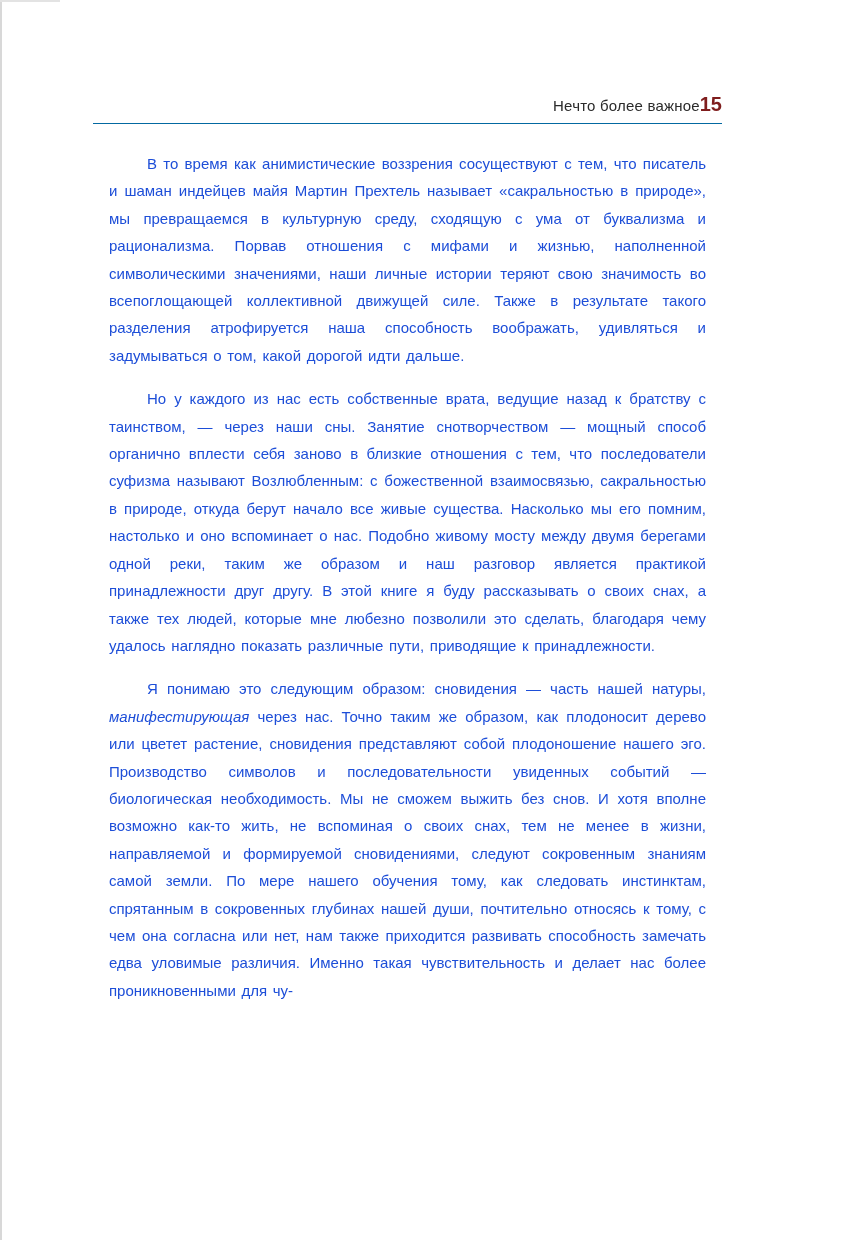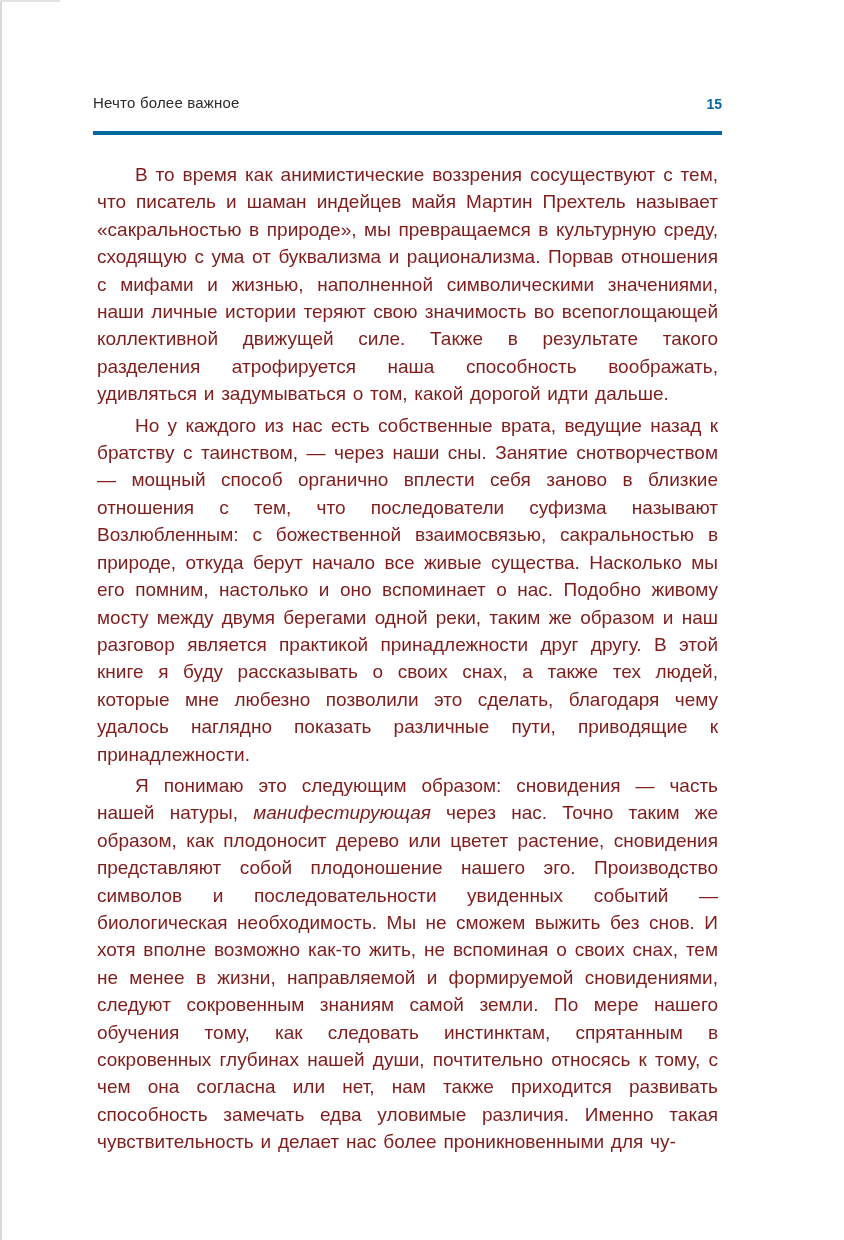--- a/index.html
+++ b/index.html
@@ -32,46 +32,46 @@
     background: #e3e3e3;
   }
   .page {
     box-sizing: border-box;
     width: 844px;
     height: 1240px;
     padding: 94px 122px 40px 93px;
   }
   .page-header {
     display: flex;
-    justify-content: space-between;
+    justify-content: flex-end;
     align-items: flex-end;
-    border-bottom: 4px solid #0369a1;
-    padding-bottom: 20px;
+    border-bottom: 1px solid #0369a1;
+    padding-bottom: 9px;
   }
   .running-head {
     font-size: 15px;
     color: #2a2a2a;
     letter-spacing: 0.2px;
   }
   .page-number {
-    font-size: 14px;
+    font-size: 20px;
     font-weight: bold;
-    color: #0369a1;
+    color: #7f1d1d;
     line-height: 1;
   }
   .body-text {
     margin-top: 26px;
   }
   .body-text p {
-    margin: 4px;
-    font-size: 19px;
+    margin: 16px;
+    font-size: 15px;
     line-height: 27.4px;
     text-align: justify;
     text-indent: 38px;
-    color: #7f1d1d;
+    color: #1d4ed8;
     word-spacing: 1.5px;
   }
   .body-text em {
   }
 </style>
 </head>
 <body>
 
 <div class="scan-edge-left"></div>
 <div class="scan-edge-top"></div>

